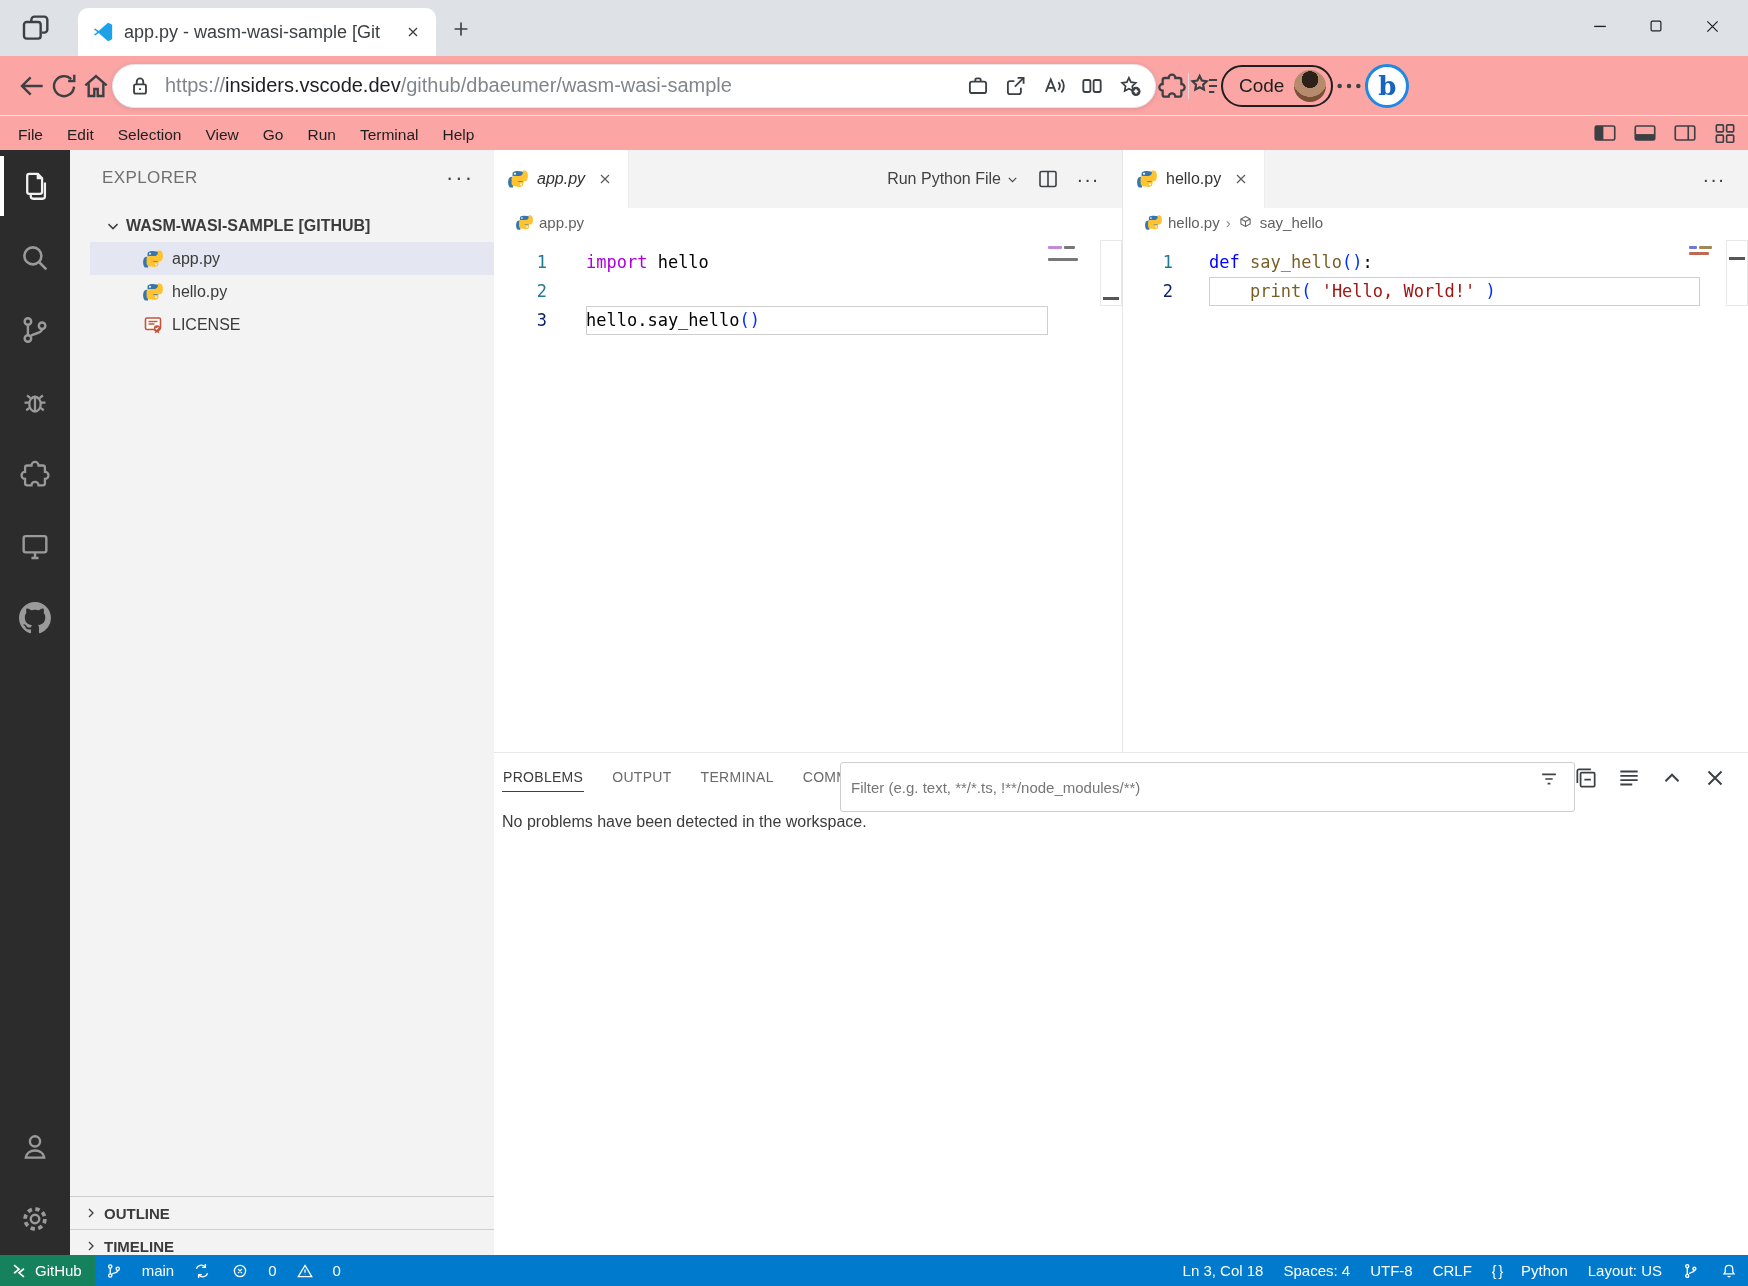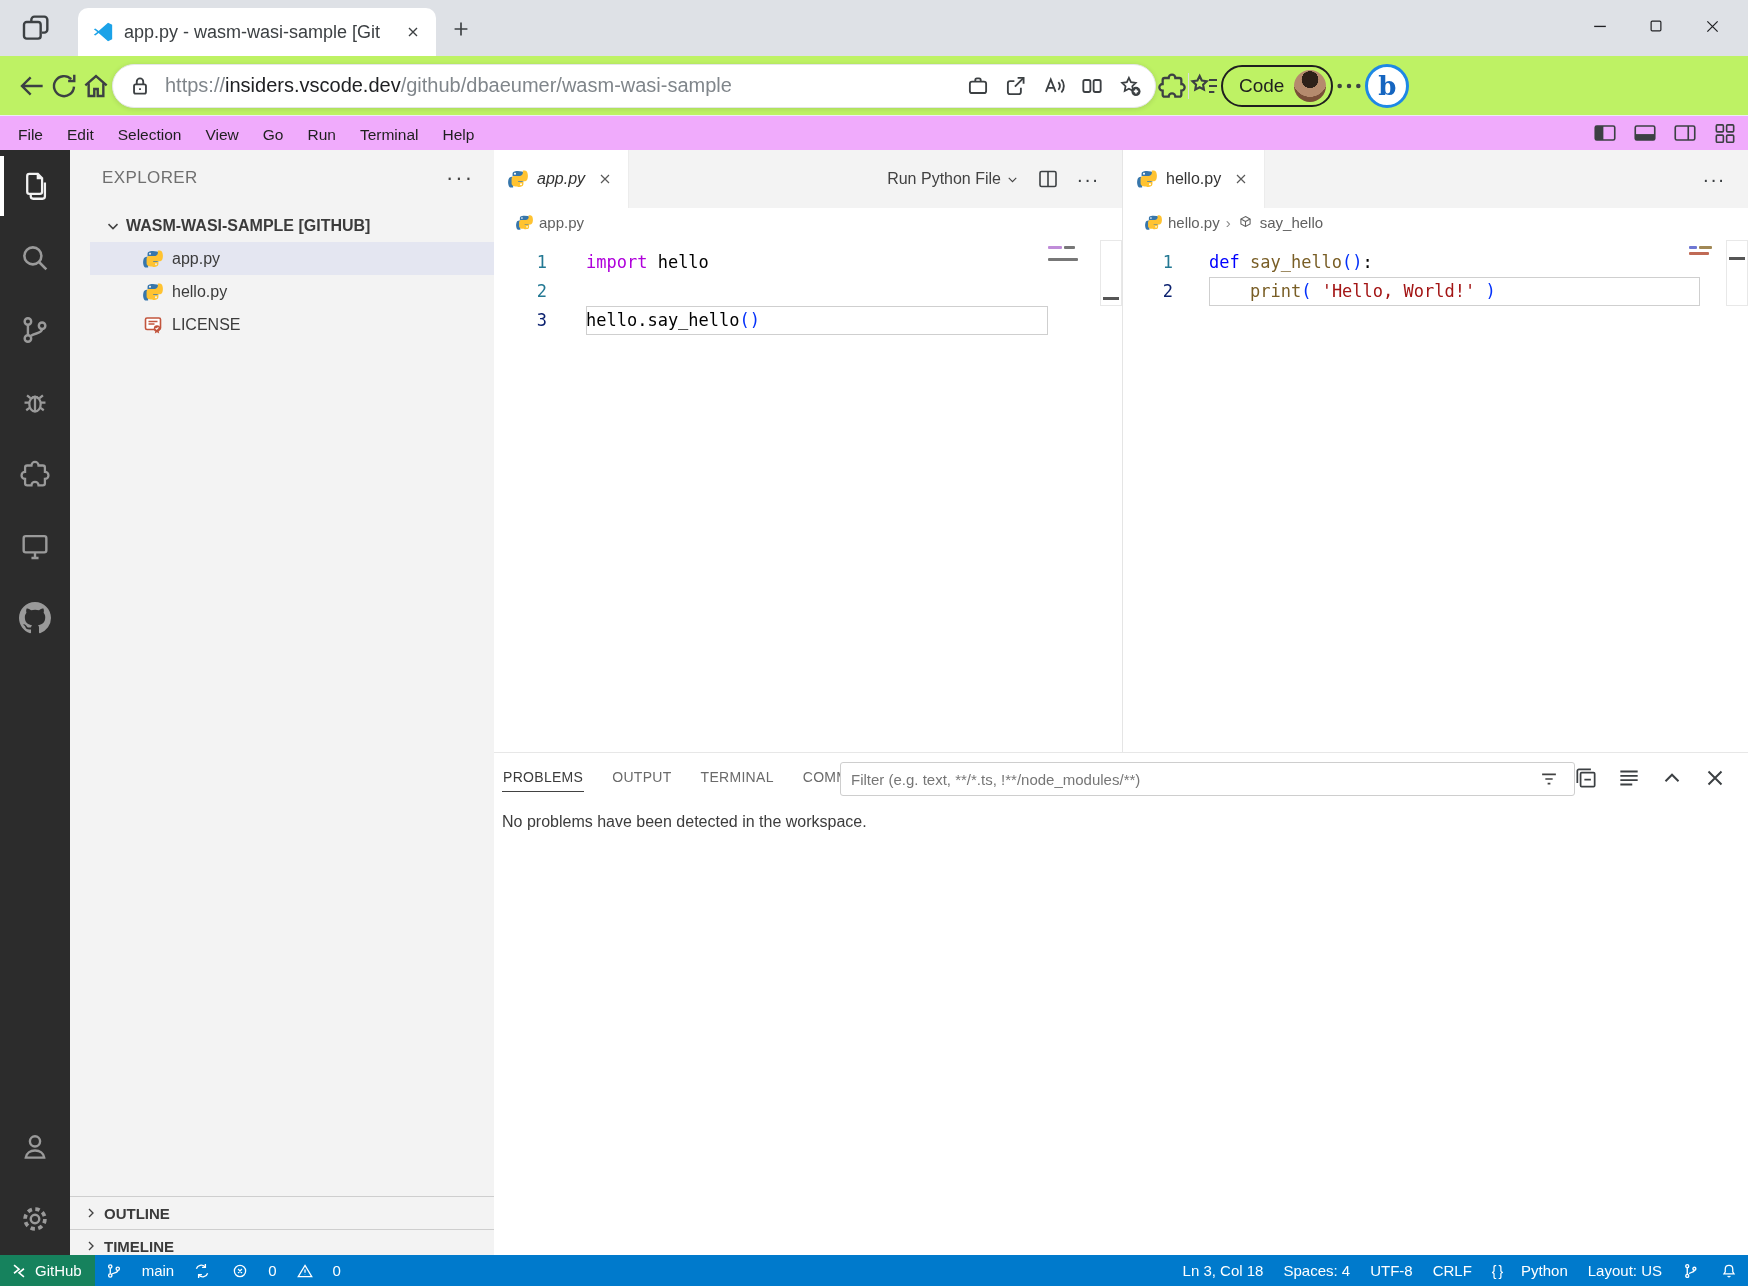--- a/index.html
+++ b/index.html
@@ -14,40 +14,40 @@
   .btab { position:absolute; left:78px; top:8px; width:358px; height:48px; background:#fff;
           border-radius:10px 10px 0 0; display:flex; align-items:center; padding:0 10px 0 14px; gap:10px; }
   .btab-title { flex:1; font-size:18px; color:#3c4043; white-space:nowrap; overflow:hidden; }
   .icon-btn { display:flex; align-items:center; justify-content:center; color:#3c4043; }
   .btab-close { width:26px; height:26px; border-radius:50%; }
   .newtab { position:absolute; left:446px; top:14px; width:30px; height:30px; color:#3c4043; }
   .wincontrols { position:absolute; right:8px; top:0; height:52px; display:flex; }
   .winbtn { width:56px; height:52px; display:flex; align-items:center; justify-content:center; color:#202124; }
 
   
-  .toolbar { position:absolute; top:56px; left:0; right:0; height:60px; background:#bef264;
+  .toolbar { position:absolute; top:56px; left:0; right:0; height:60px; background:#fca5a5;
              display:flex; align-items:center; padding:0 16px; border-bottom:1px solid #eceef0; }
   .tb-icon { width:32px; height:32px; color:#3c4043; flex:none; }
   .omnibox { width:1044px; height:44px; border-radius:22px; background:#fff; border:1px solid #e4e6e9;
              box-shadow:0 1px 5px rgba(32,33,36,.14); display:flex; align-items:center; padding:0 12px 0 14px; gap:12px; }
   .url { flex:1; font-size:20px; color:#80868b; white-space:nowrap; overflow:hidden; }
   .url .host { color:#202124; }
   .ob-icon { width:26px; height:26px; color:#3c4043; flex:none; }
   .tb-divider { width:1px; height:26px; background:#dadce0; flex:none; }
   .profile-pill { height:42px; border:2px solid #1f1f1f; border-radius:22px; display:flex; align-items:center;
                   gap:10px; padding:0 5px 0 16px; flex:none; }
   .profile-label { font-size:19px; color:#1f1f1f; }
   .avatar { width:32px; height:32px; border-radius:50%;
             background:radial-gradient(circle at 50% 30%, #2e2119 0 30%, #b58a6d 31% 62%, #7a4f38 63%); }
   .bing { width:44px; height:44px; border-radius:50%; border:3px solid #1e88e5; background:#fff;
           display:flex; align-items:center; justify-content:center;
           font-size:26px; font-weight:bold; color:#1565c0; font-family:"DejaVu Serif", serif; }
 
   
-  .menubar { position:absolute; top:116px; left:0; right:0; height:38px; background:#f0abfc;
+  .menubar { position:absolute; top:116px; left:0; right:0; height:38px; background:#fca5a5;
              display:flex; align-items:center; font-size:15.5px; color:#1f1f1f; }
   #menu-items { display:flex; padding-left:6px; }
   .menu-item { padding:0 12px; line-height:34px; }
   .win-title { position:absolute; left:50%; transform:translateX(-50%); font-size:15.5px; color:#333;
                white-space:nowrap; }
   .layout-controls { position:absolute; right:10px; top:0; height:34px; display:flex; align-items:center; gap:14px; color:#3b3b3b; }
   .layout-controls .icon-btn { width:26px; height:26px; }
 
   
   .activitybar { position:absolute; top:150px; bottom:31px; left:0; width:70px; background:#2c2c2c;
@@ -122,21 +122,21 @@
   .cursor-mark { position:absolute; left:2px; right:2px; height:3px; background:#565656; }
   #group1 .cursor-mark { top:56px; }
   #group2 .cursor-mark { top:16px; }
 
   
   .panel { position:absolute; left:494px; right:0; top:752px; bottom:31px; background:#fff;
            border-top:1px solid #e7e7e7; }
   #panel-tabs { position:absolute; top:0; left:8px; height:48px; display:flex; align-items:center; }
   .panel-tab { margin-right:27px; font-size:14px; letter-spacing:.3px; color:#6a6a6a; padding:6px 1px; }
   .panel-tab.active { color:#3b3b3b; border-bottom:1.5px solid #424242; }
-  .panel-filter { position:absolute; left:346px; top:9px; width:735px; height:34px; border:1px solid #cecece;
+  .panel-filter { position:absolute; left:346px; top:9px; width:735px; height:50px; border:1px solid #cecece;
                   border-radius:3px; background:#fff; font-size:15px; color:#3b3b3b;
                   padding:0 44px 0 10px; font-family:"Liberation Sans",sans-serif; outline:none; }
   .panel-filter::placeholder { color:#767676; }
   .funnel-icon { position:absolute; left:1044px; top:15px; width:22px; height:22px; color:#424242; }
   .panel-actions { position:absolute; right:20px; top:12px; display:flex; gap:17px; color:#424242; }
   .panel-actions .icon-btn { width:26px; height:26px; }
   .panel-message { position:absolute; left:8px; top:60px; font-size:16px; color:#3c3c3c; }
 
   
   .statusbar { position:absolute; left:0; right:0; bottom:0; height:31px; background:#007acc; color:#fff;

